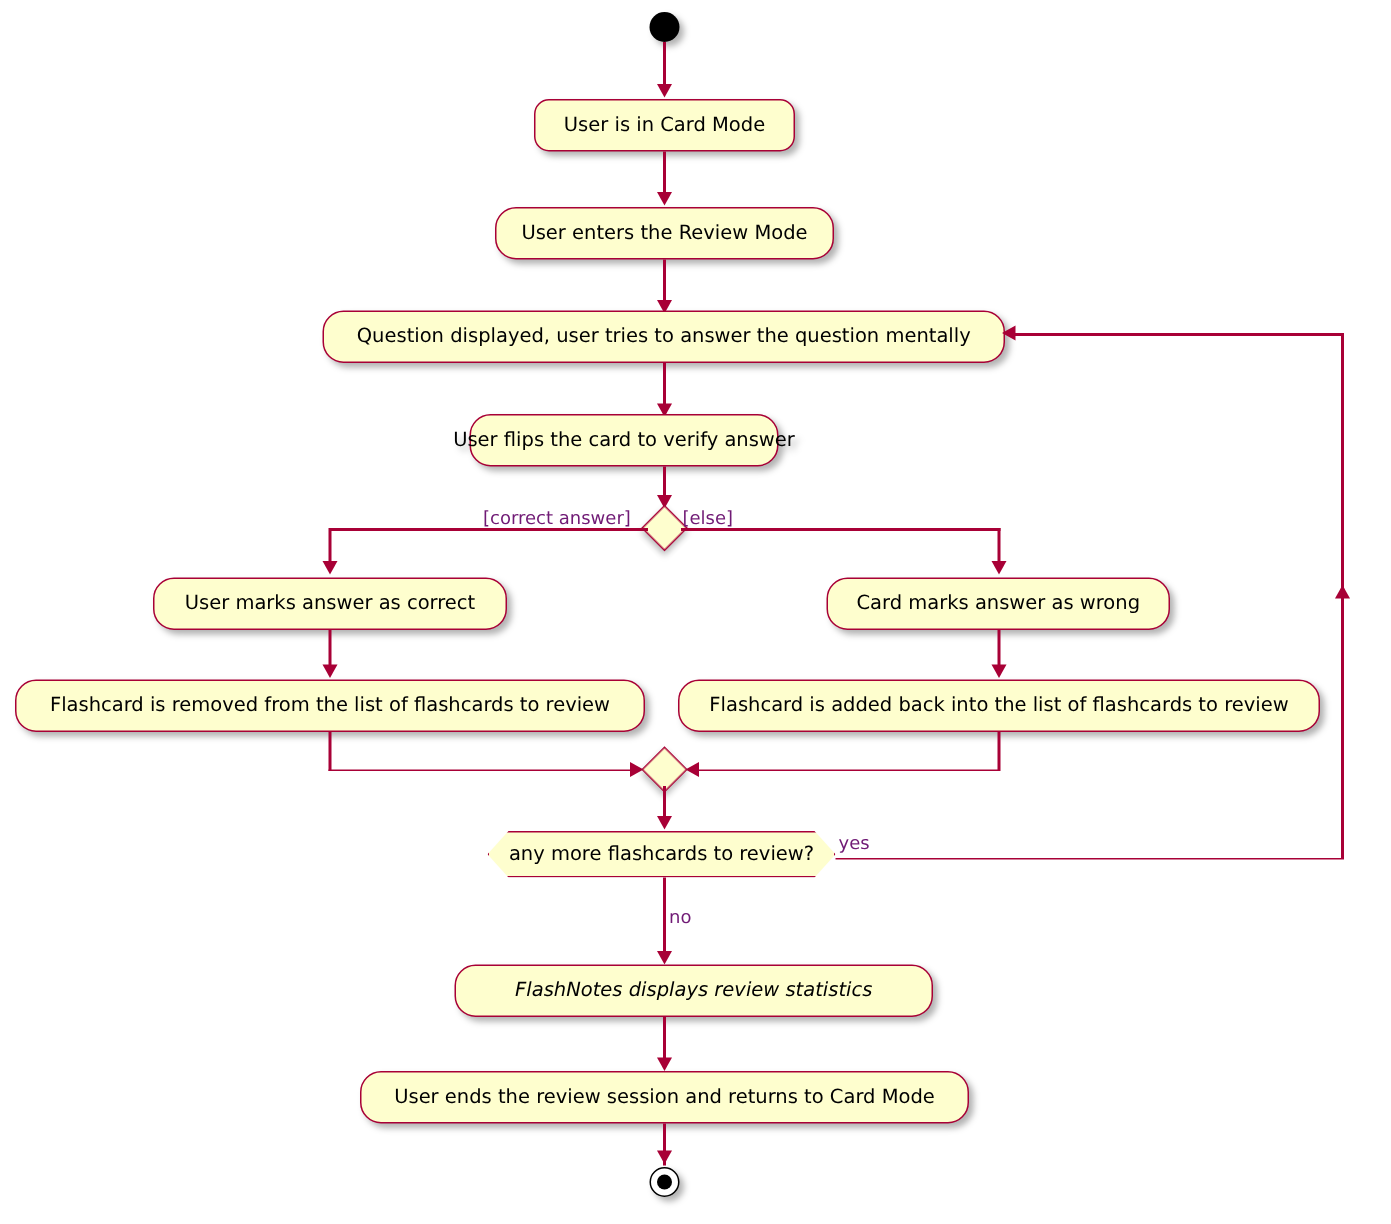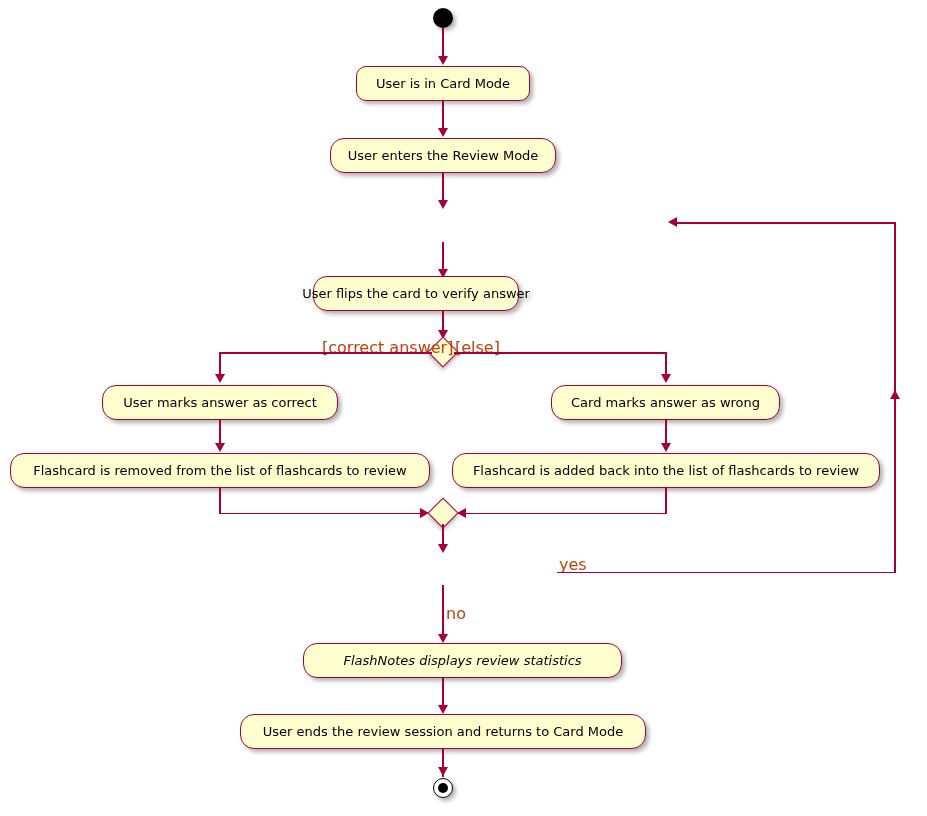--- a/index.html
+++ b/index.html
@@ -136,22 +136,22 @@
     position: absolute;
     width: 0;
     height: 0;
     border-top: 5px solid transparent;
     border-bottom: 5px solid transparent;
     border-left: 9px solid #A80036;
   }
   
   .edge-label {
     position: absolute;
-    font-size: 16px;
-    color: #c2410c;
+    font-size: 12px;
+    color: #701a75;
     white-space: nowrap;
     background: transparent;
   }
 </style>
 </head>
 <body>
 
 <div id="canvas">
 
   <div class="start-node" style="left:433px; top:8px;"></div>
@@ -166,20 +166,23 @@
   <div class="vline" style="left:442.2px; top:101px; height:29px;"></div>
   <div class="arrow-down" style="left:438px; top:128px;"></div>
 
   <div class="node activity" style="left:330px; top:138px; width:226px;">
     <span class="act-label">User enters the Review Mode</span>
   </div>
 
   <div class="vline" style="left:442.2px; top:173px; height:29px;"></div>
   <div class="arrow-down" style="left:438px; top:200px;"></div>
 
+  <div class="node activity" style="left:215px; top:207px; width:455px;">
+    <span class="act-label">Question displayed, user tries to answer the question mentally</span>
+  </div>
 
   <div class="vline" style="left:442.2px; top:242px; height:29px;"></div>
   <div class="arrow-down" style="left:438px; top:269px;"></div>
 
   <div class="node activity" style="left:313px; top:276px; width:206px;">
     <span class="act-label">User flips the card to verify answer</span>
   </div>
 
   <div class="vline" style="left:442.2px; top:311px; height:22px;"></div>
   <div class="arrow-down" style="left:438px; top:330px;"></div>
@@ -225,20 +228,23 @@
 
   <div class="vline" style="left:665.4px; top:488px; height:26px;"></div>
   <div class="hline" style="left:465px; top:512.5px; width:201px;"></div>
   <div class="arrow-left" style="left:457px; top:508px;"></div>
 
   <div class="diamond" style="left:432px; top:502px;"></div>
 
   <div class="vline" style="left:442.2px; top:524px; height:23px;"></div>
   <div class="arrow-down" style="left:438px; top:544px;"></div>
 
+  <div class="hexagon" style="left:325px; top:554px; width:232px;">
+    <span class="hex-label">any more flashcards to review?</span>
+  </div>
 
   <div class="edge-label" style="left:559px; top:555px;">yes</div>
   <div class="edge-label" style="left:446px; top:604px;">no</div>
 
   <div class="hline" style="left:557px; top:571.5px; width:339px;"></div>
   <div class="vline" style="left:894.4px; top:222px; height:350px;"></div>
   <div class="arrow-up" style="left:890px; top:390px;"></div>
   <div class="hline" style="left:676px; top:222px; width:219px;"></div>
   <div class="arrow-left" style="left:668px; top:217px;"></div>
 

